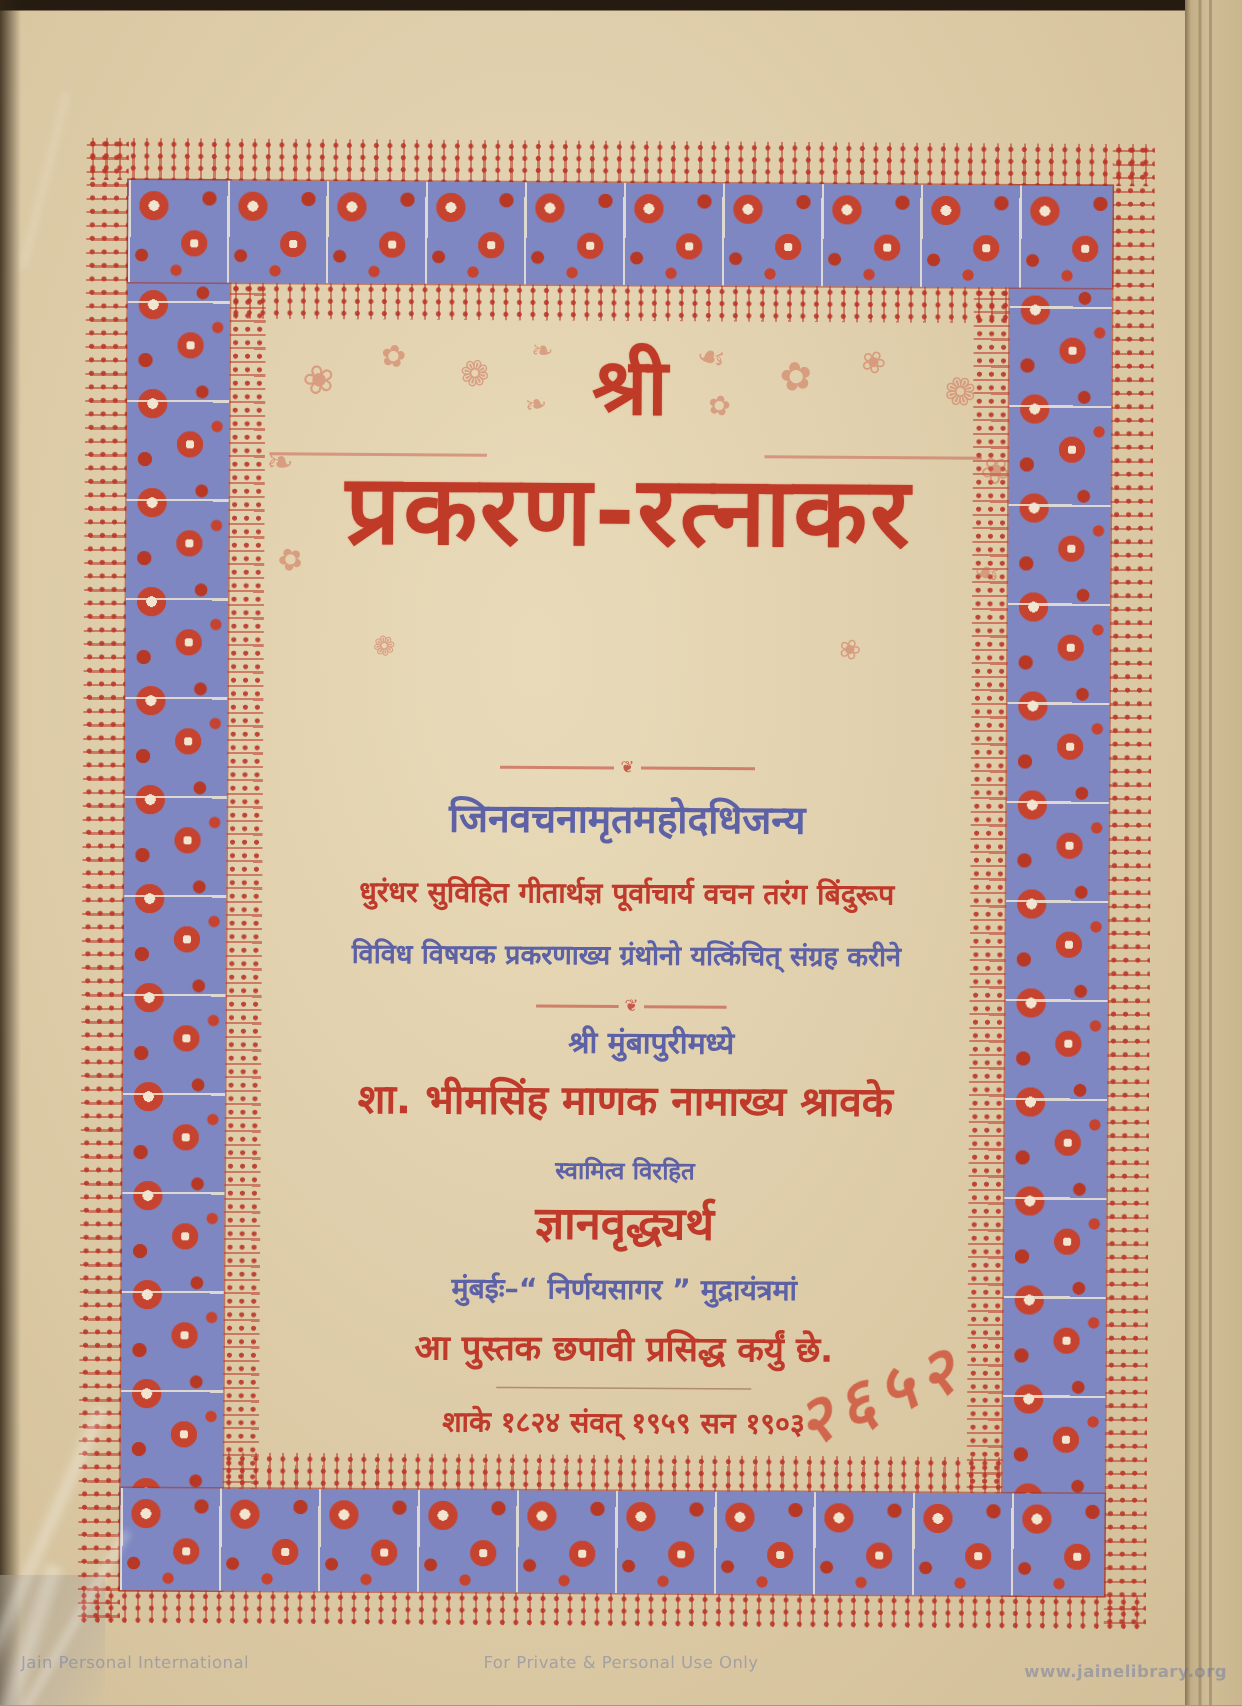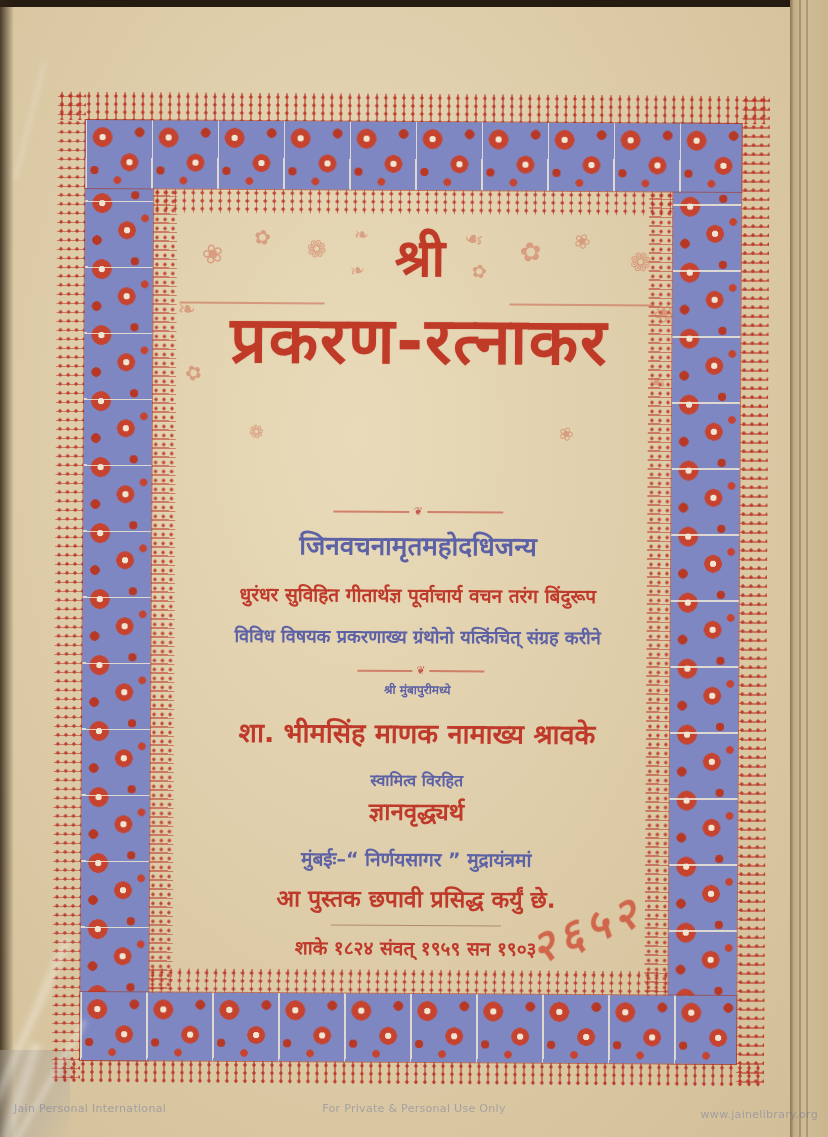--- a/index.html
+++ b/index.html
@@ -58,24 +58,24 @@
   
   .txt{position:absolute;left:418px;transform:translateX(-50%);white-space:nowrap;font-weight:bold;text-align:center;}
   .red{color:#bf3a2a;}
   .blue{color:#5d61a5;}
   .blessing{top:220px;font-size:52px;color:#c03a28;text-shadow:0 0 1px rgba(192,58,40,.5);}
   .main-title{top:295px;font-size:64px;letter-spacing:2px;color:#c03a28;text-shadow:0 0 1px rgba(192,58,40,.6);}
   .part{top:448px;font-size:33px;letter-spacing:3px;}
   .l1{top:527px;font-size:26px;}
   .l2{top:582px;font-size:19px;}
   .l3{top:624px;font-size:18px;}
-  .l4{top:681px;font-size:12px;}
+  .l4{top:681px;font-size:20px;margin-left:17px;}
   .l5{top:714px;font-size:27px;}
   .l6{top:769px;font-size:16px;}
-  .l7{top:794px;font-size:24px;}
+  .l7{top:794px;font-size:30px;}
   .l8{top:846px;font-size:19px;}
   .l9{top:882px;font-size:23px;}
   .l10{top:935px;font-size:19px;}
   .rule-flourish{position:absolute;left:418px;transform:translateX(-50%);display:flex;align-items:center;
     color:rgba(191,59,47,.8);font-size:11px;gap:4px;}
   .rule-flourish::before,.rule-flourish::after{content:"";flex:1 0 55px;border-top:2px solid rgba(191,59,47,.55);}
   .rf1{top:505px;width:170px;}
   .rf2{top:664px;width:120px;}
   .thin-rule{position:absolute;left:418px;top:925px;width:170px;height:1px;transform:translateX(-50%);
     background:rgba(140,85,70,.55);}
@@ -100,21 +100,21 @@
   .o14{left:558px;top:422px;font-size:18px;transform:rotate(20deg);}
   .o15{left:348px;top:260px;font-size:18px;transform:rotate(-12deg);}
   .o16{left:470px;top:260px;font-size:18px;transform:rotate(12deg);}
   .orn-line{position:absolute;height:2px;background:rgba(191,59,47,.4);top:303px;width:145px;}
   .ol-left{left:178px;} .ol-right{left:508px;}
 
   
   .wm{position:absolute;top:1102px;font-size:11px;color:rgba(100,112,165,.45);letter-spacing:.3px;}
   .wm-left{left:14px;}
   .wm-center{left:414px;transform:translateX(-50%);}
-  .wm-right{left:818px;transform:translateX(-100%);top:1108px;}
+  .wm-right{left:818px;transform:translateX(-100%);top:1108px;font-weight:bold;}
 </style>
 </head>
 <body>
 
 <div class="stage">
   <div class="paper"></div>
   <div class="edge-top"></div>
   <div class="page-edge-right"></div>
   <div class="page-edge-line pel1"></div>
   <div class="page-edge-line pel2"></div>

